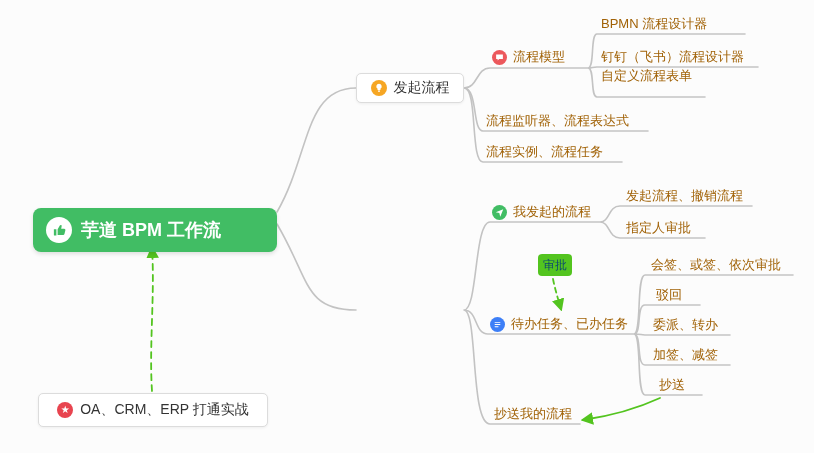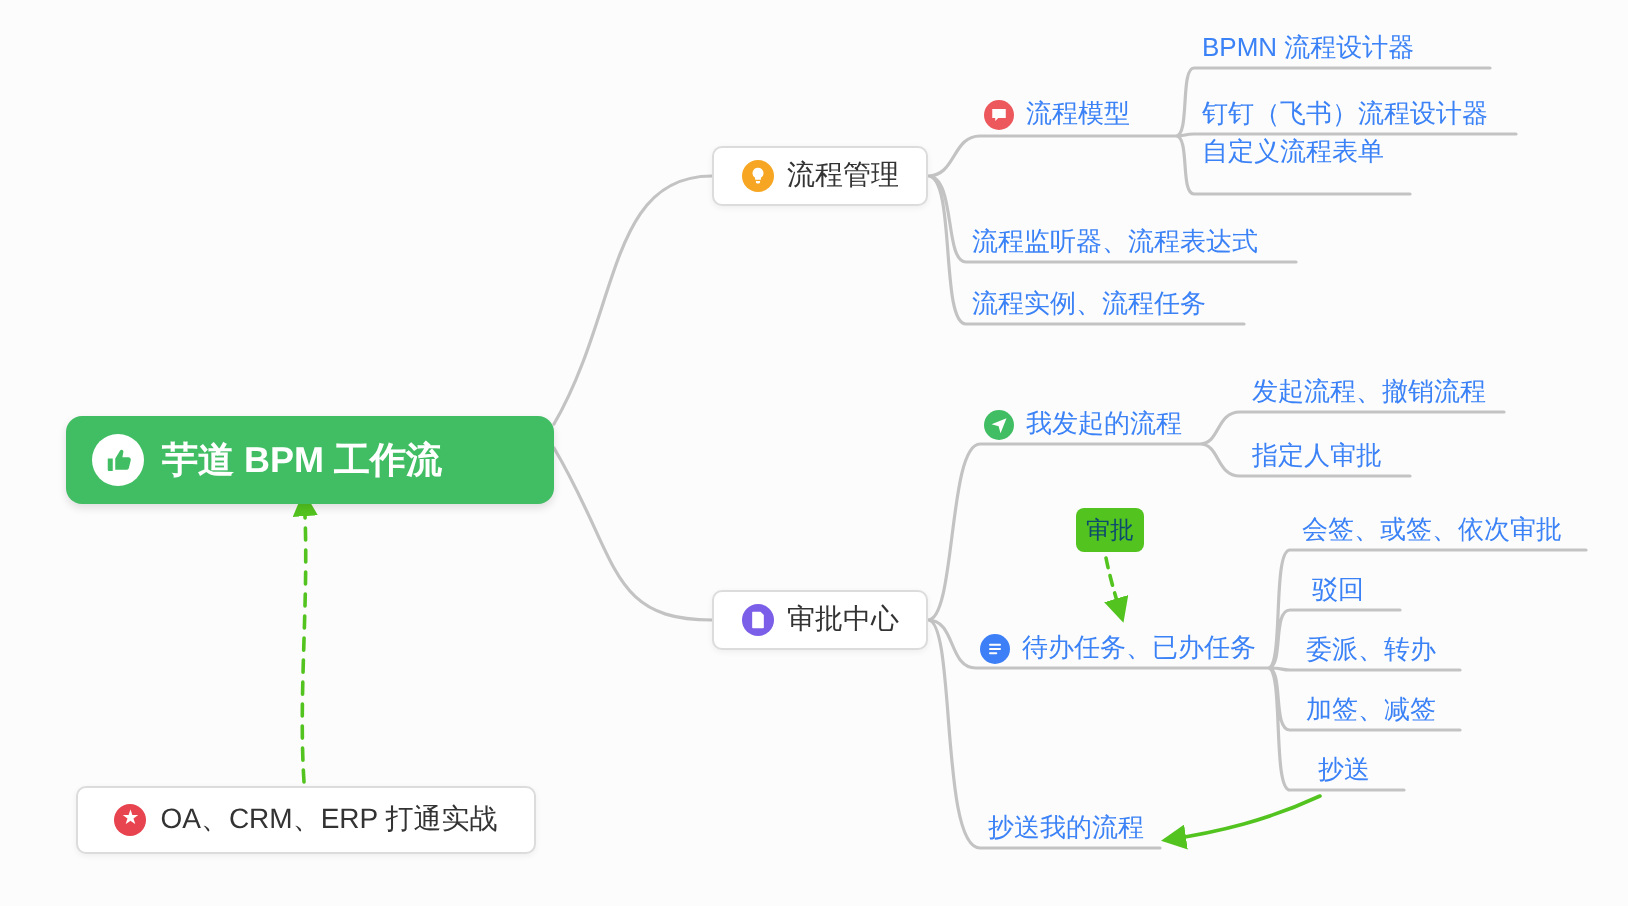--- a/index.html
+++ b/index.html
@@ -1,21 +1,21 @@
 <!DOCTYPE html>
 <html><head>
 <meta charset="utf-8">
 <style>
   html,body { margin:0; padding:0; }
   body { font-family:"Liberation Sans","DejaVu Sans",sans-serif; background:#ffffff; }
   .canvas { position:relative; width:814px; height:453px; background:#fcfcfc; overflow:hidden; }
   svg.links { position:absolute; left:0; top:0; width:814px; height:453px; }
 
   .label { position:absolute; display:flex; align-items:center; gap:6px; height:16px;
-           font-size:13px; color:#3b82f6; white-space:nowrap; }
+           font-size:13px; color:#a16207; white-space:nowrap; }
   .cicon { width:15px; height:15px; border-radius:50%; display:inline-flex;
            align-items:center; justify-content:center; flex:0 0 auto; }
   .cicon svg { width:9px; height:9px; fill:#fff; }
 
   .box { position:absolute; display:flex; align-items:center; justify-content:center; gap:7px;
          background:#fff; border:1px solid #dcdcdc; border-radius:5px;
          font-size:14px; color:#333; box-sizing:border-box;
          box-shadow:0 1px 3px rgba(0,0,0,.06); }
   .box .bicon { width:16px; height:16px; border-radius:50%; display:inline-flex;
                 align-items:center; justify-content:center; flex:0 0 auto; }
@@ -79,31 +79,23 @@
     </span>
     <span>芋道 BPM 工作流</span>
   </div>
 
   <div class="box" style="left:356px;top:73px;width:108px;height:30px">
     <span class="bicon" style="background:#f6a623">
       <svg viewBox="0 0 24 24">
           <path d="M12 2a6.5 6.5 0 0 0-3.5 12v2.5h7V14A6.5 6.5 0 0 0 12 2zM9.5 18h5v1.6c0 .8-.6 1.4-1.4 1.4h-2.2c-.8 0-1.4-.6-1.4-1.4V18z"></path>
         </svg>
     </span>
-    <span>流程管理</span>
+    <span>发起流程</span>
   </div>
 
-  <div class="box" style="left:356px;top:295px;width:108px;height:30px">
-    <span class="bicon" style="background:#7b5fe8">
-      <svg viewBox="0 0 24 24">
-          <path d="M6 2h9l4 4v15a1 1 0 0 1-1 1H6a1 1 0 0 1-1-1V3a1 1 0 0 1 1-1z"></path>
-        </svg>
-    </span>
-    <span>审批中心</span>
-  </div>
 
   <div class="box" style="left:38px;top:393px;width:230px;height:34px">
     <span class="bicon" style="background:#e8444f">
       <span class="glyph">★</span>
     </span>
     <span>OA、CRM、ERP 打通实战</span>
   </div>
 
   <div class="label" style="left:492px;top:49px">
     <span class="cicon" style="background:#ec585c">

